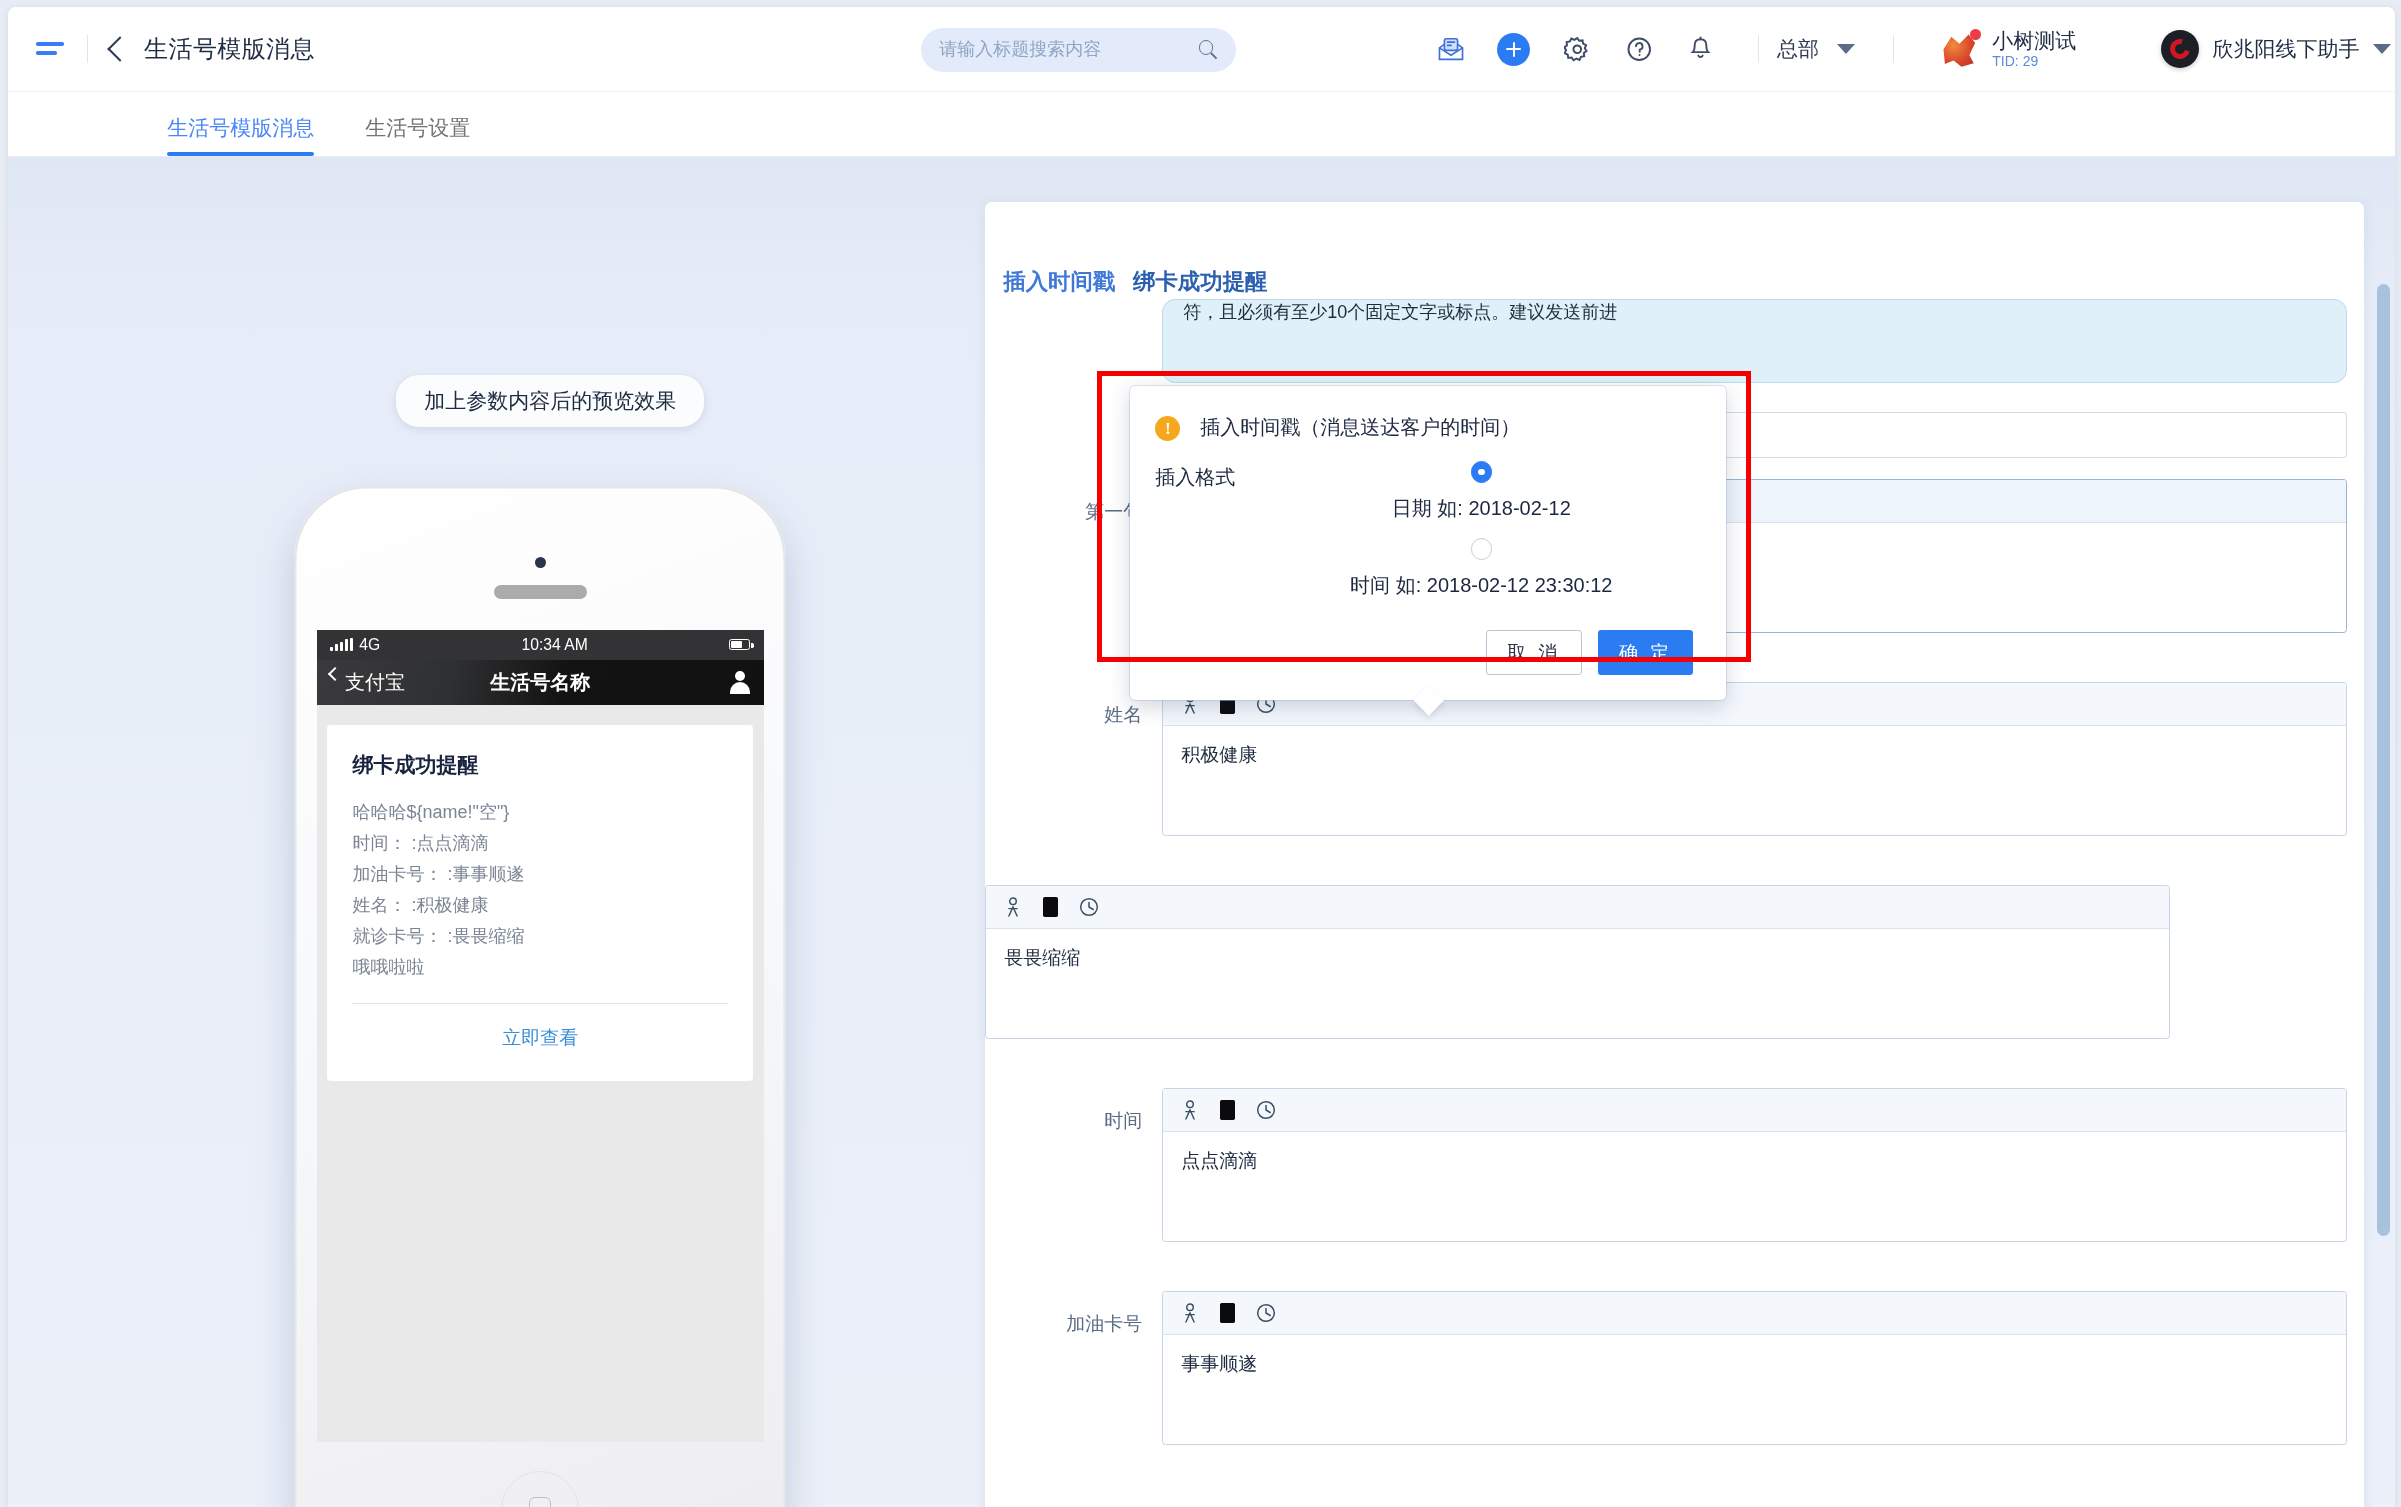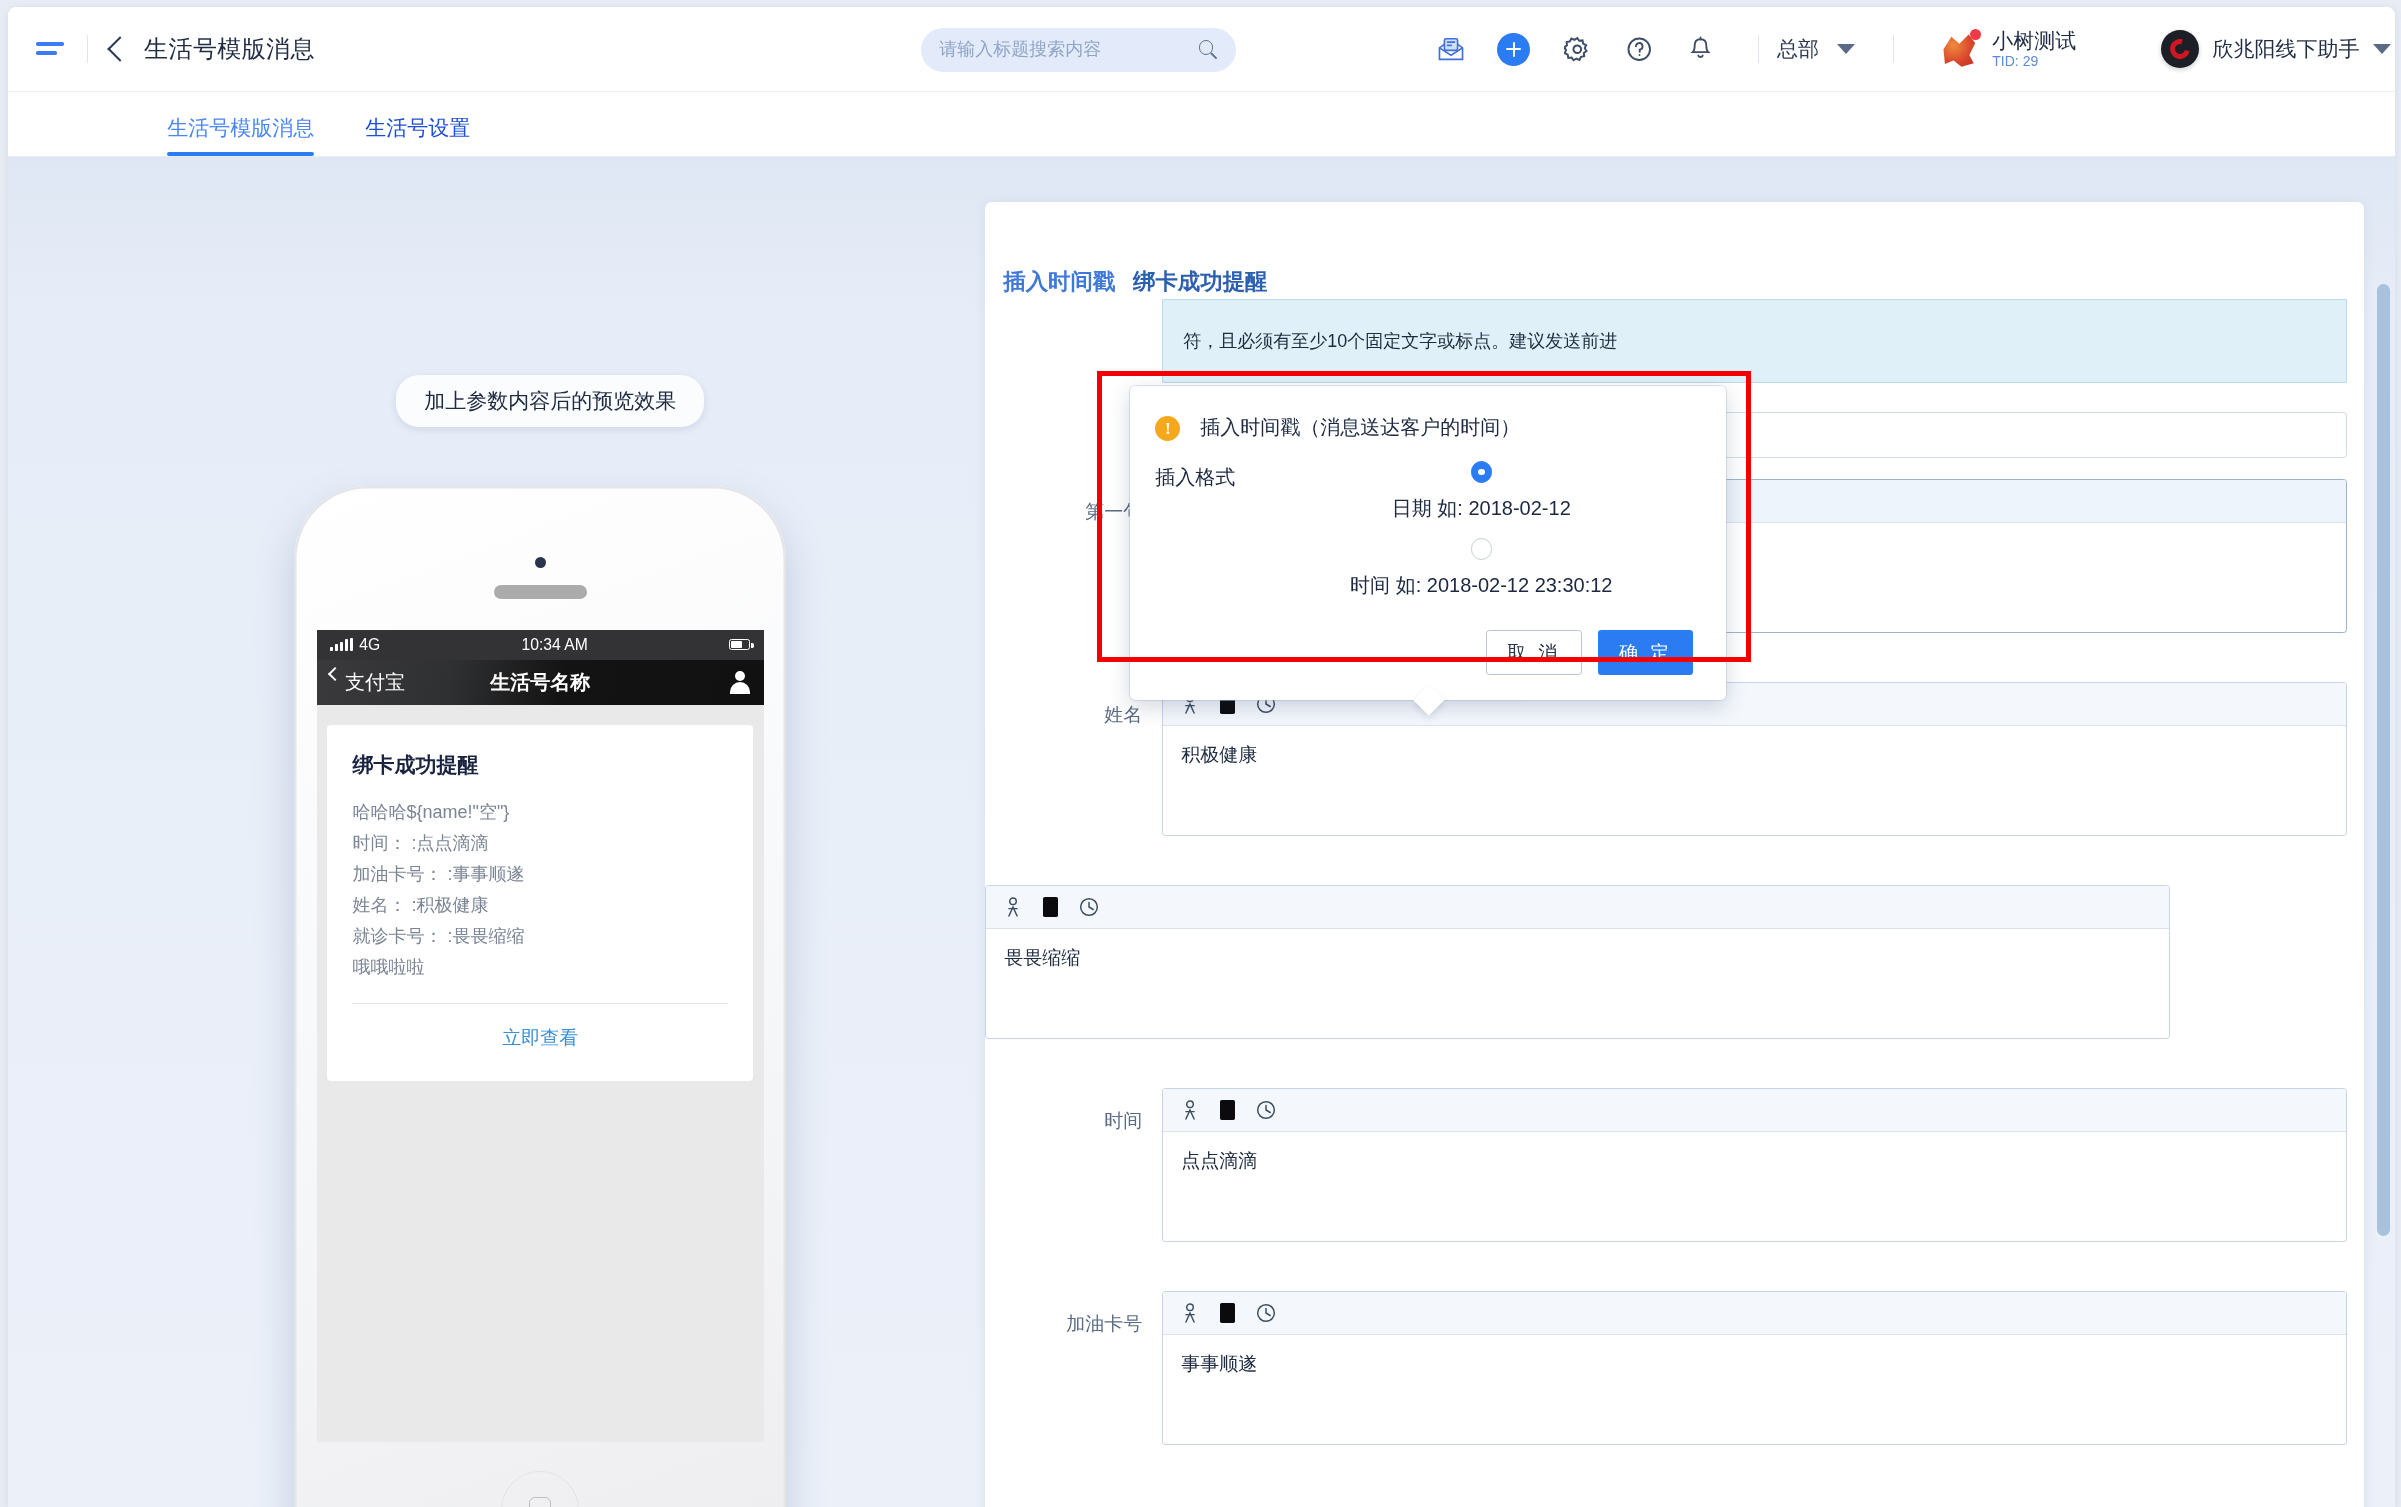--- a/index.html
+++ b/index.html
@@ -100,21 +100,21 @@
     border: 5px solid #cf1622; border-right-color: transparent; transform: rotate(-30deg);
   }
   .bname { font-size: 21px; color: #1f2c44; }
 
   
   .tabs {
     height: 65px; background: #fff; display: flex; align-items: flex-end;
     padding-left: 159px; gap: 51px;
     border-bottom: 0.8px solid #e6ecf6;
   }
-  .tab { font-size: 21px; color: #1d4ed8; padding-bottom: 14px; cursor: pointer; position: relative; }
+  .tab { font-size: 21px; color: #737373; padding-bottom: 14px; cursor: pointer; position: relative; }
   .tab.active { color: #4a86f7; }
   .tab.active::after {
     content: ""; position: absolute; left: 0; right: 0; bottom: -0.8px; height: 4.1px;
     background: #2b7cf3; border-radius: 2.5px;
   }
 
   
   .body {
     position: relative; height: 1350px; width: 100%;
     background: linear-gradient(180deg, #dfe7f4 0%, #e7edf8 12%, #ebf0f9 100%);
@@ -191,22 +191,22 @@
     position:absolute; left:977px; top:0; right:0; bottom:0;
   }
   .card {
     position:absolute; left: 0px; top: 45px; width: 1379px; bottom: -33px;
     background:#fff; border-radius:6.6px 6.6px 0 0;
     box-shadow: 0 1.7px 11.6px rgba(70,95,140,.10);
   }
   .card-title { position:absolute; left:18px; top:64px; font-size:22.4px; color:#3e78d8; font-weight:bold; white-space:nowrap; }
   .infobar {
     position:absolute; left:177px; top:97px; width:1185px; height:84px;
-    background:#dff0f9; border:0.8px solid #bcd9ee; border-radius:1px;
-    display:flex; align-items:center; padding: 0 20px;
+    background:#dff0f9; border:0.8px solid #bcd9ee; border-radius:13px;
+    display:flex; align-items:flex-start; padding: 0 20px;
     font-size: 18px; color:#1f2b3c; overflow:hidden;
   }
   .plainrow {
     position:absolute; left:177px; top:210px; width:1185px; height:46px;
     border:0.8px solid #cfdbe9; border-radius:3.3px; background:#fff;
   }
 
   .frow { position:absolute; left:0; width:1379px; display:flex; }
   .flabel {
     width: 177px; text-align:right; padding-right: 20px; padding-top: 20px;

